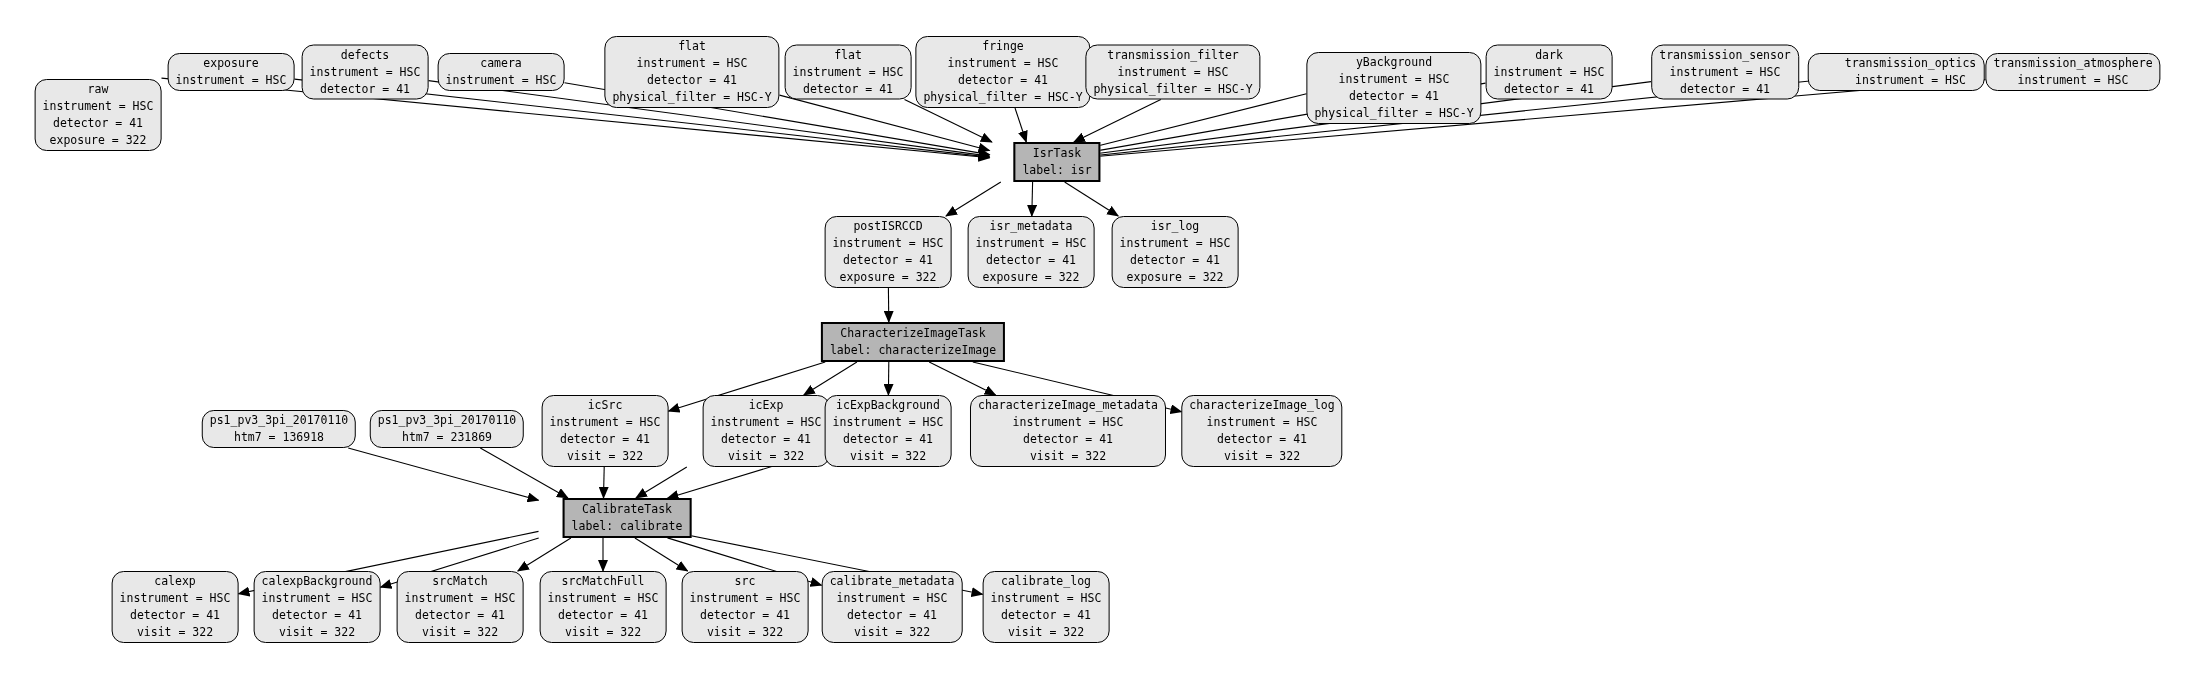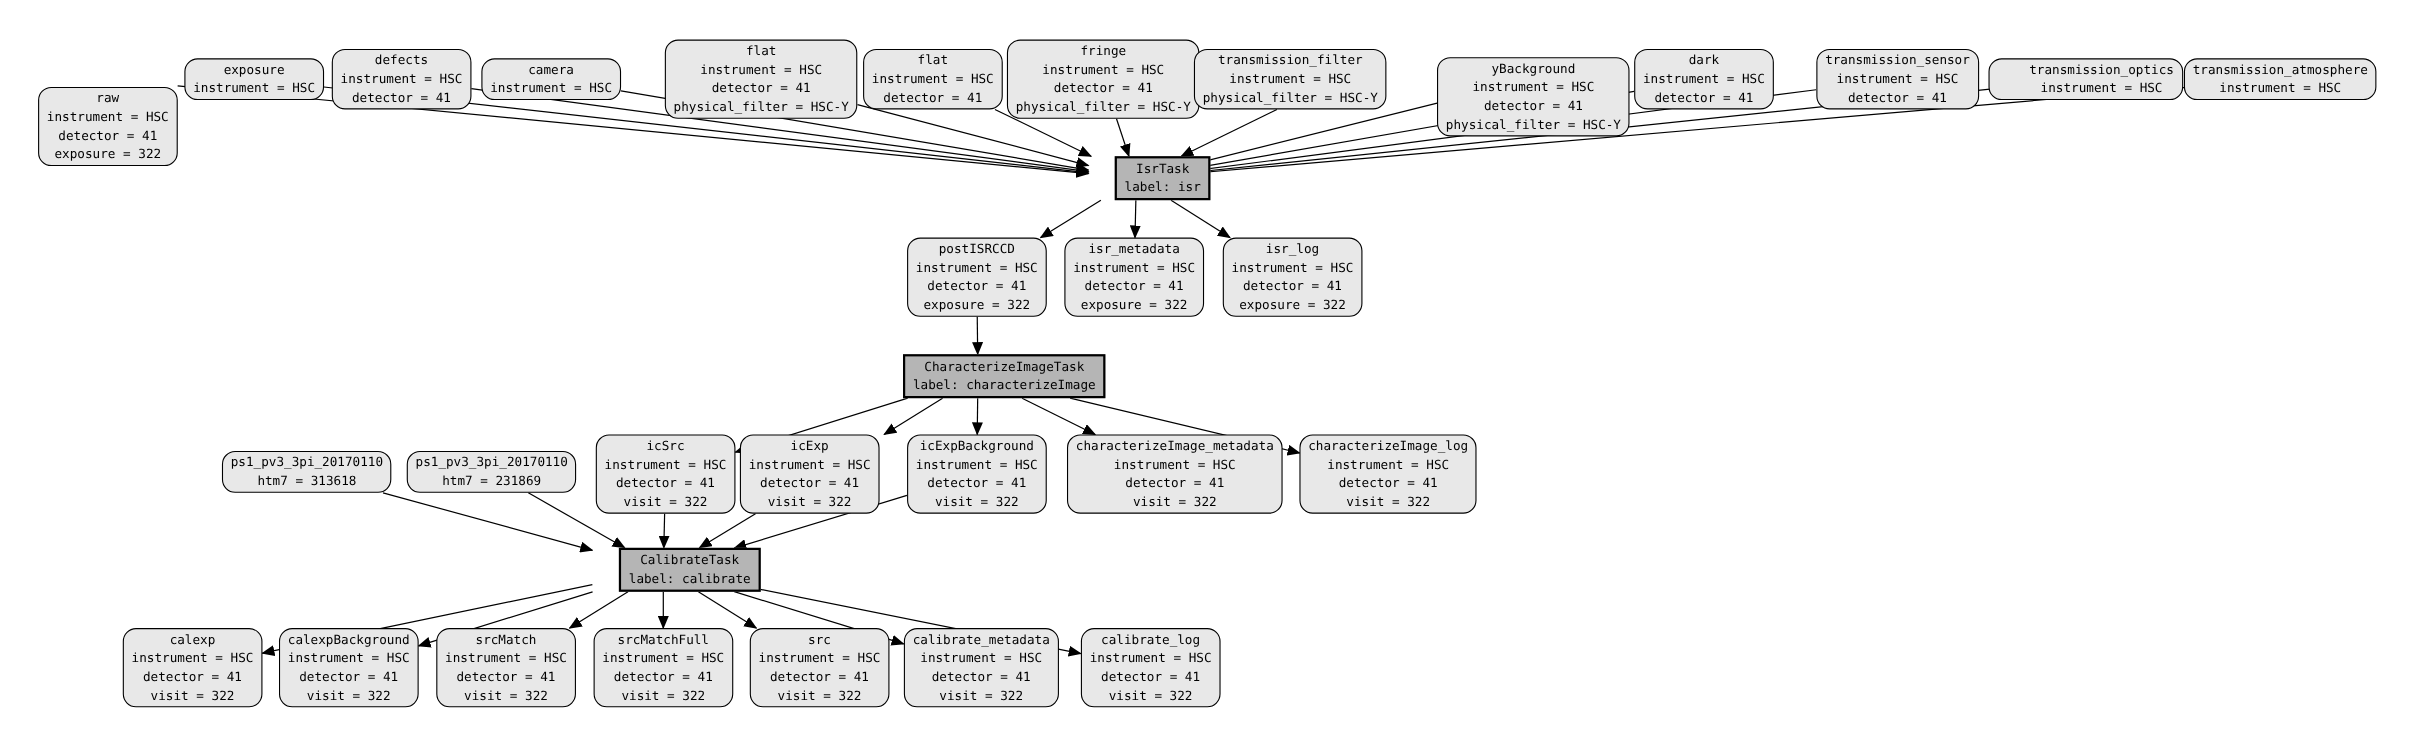--- a/index.html
+++ b/index.html
@@ -170,33 +170,33 @@
         <div class="node-attr">instrument = HSC</div>
         <div class="node-attr">detector = 41</div>
         <div class="node-attr">exposure = 322</div>
       </div>
       <div class="node task" style="left: 889px; top: 342px;">
         <div class="node-title">CharacterizeImageTask</div>
         <div class="node-attr">label: characterizeImage</div>
       </div>
       <div class="node dataset" style="left: 279px; top: 429px;">
         <div class="node-title">ps1_pv3_3pi_20170110</div>
-        <div class="node-attr">htm7 = 313618</div>
+        <div class="node-attr">htm7 = 136918</div>
       </div>
       <div class="node dataset" style="left: 447px; top: 429px;">
         <div class="node-title">ps1_pv3_3pi_20170110</div>
         <div class="node-attr">htm7 = 231869</div>
       </div>
       <div class="node dataset" style="left: 605px; top: 431px;">
         <div class="node-title">icSrc</div>
         <div class="node-attr">instrument = HSC</div>
         <div class="node-attr">detector = 41</div>
         <div class="node-attr">visit = 322</div>
       </div>
-      <div class="node dataset" style="left: 736px; top: 431px;">
+      <div class="node dataset" style="left: 766px; top: 431px;">
         <div class="node-title">icExp</div>
         <div class="node-attr">instrument = HSC</div>
         <div class="node-attr">detector = 41</div>
         <div class="node-attr">visit = 322</div>
       </div>
       <div class="node dataset" style="left: 888px; top: 431px;">
         <div class="node-title">icExpBackground</div>
         <div class="node-attr">instrument = HSC</div>
         <div class="node-attr">detector = 41</div>
         <div class="node-attr">visit = 322</div>

